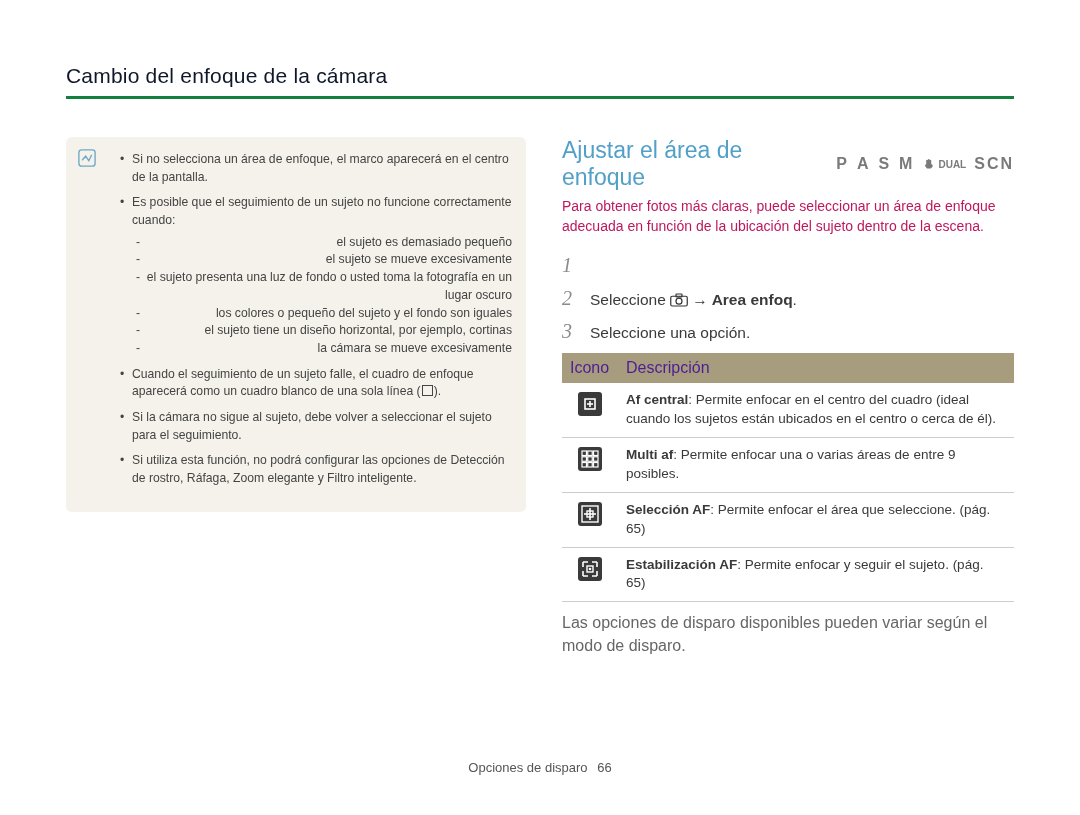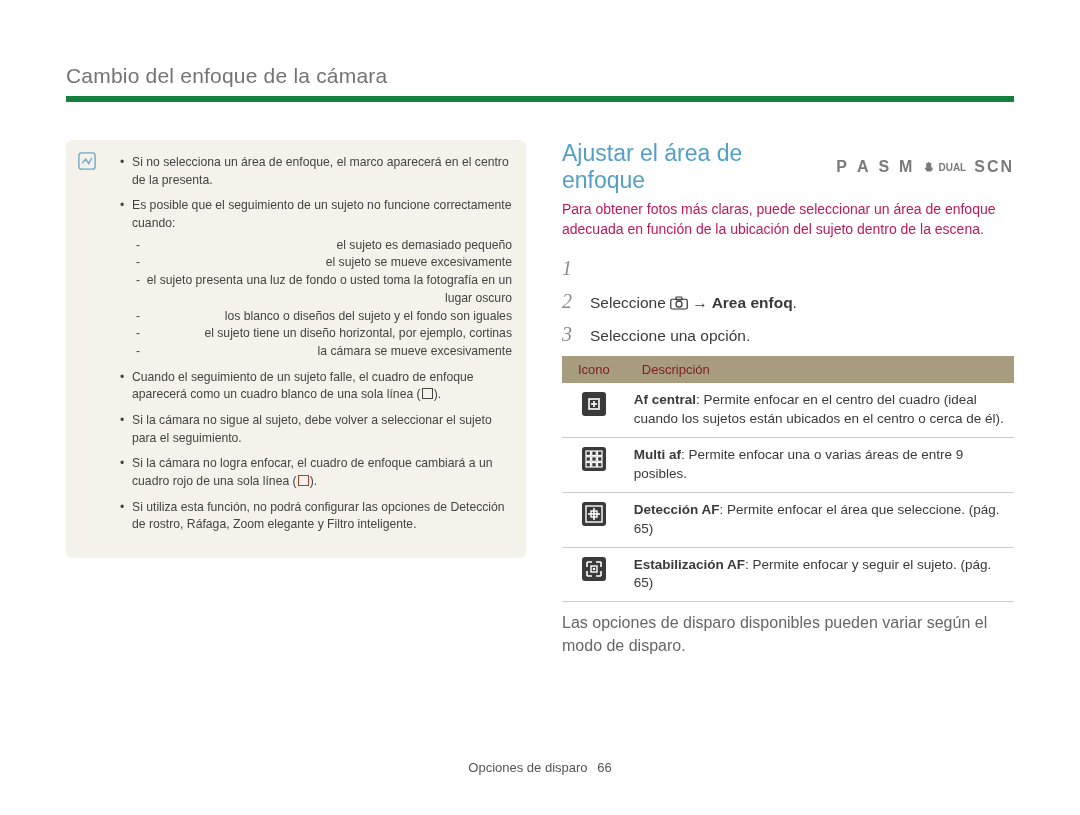--- a/index.html
+++ b/index.html
@@ -1,18 +1,18 @@
 <!DOCTYPE html>
 <html><head>
 <meta charset="utf-8">
 <style>
   * { box-sizing: border-box; margin: 0; padding: 0; }
   html, body { width: 1080px; height: 815px; background: #fff; font-family: Arial, Helvetica, sans-serif; color: #3a3a3a; }
   .page { width: 1080px; height: 815px; position: relative; padding: 64px 66px 40px 66px; }
-  .page-title { font-size: 21px; font-weight: 300; color: #737373; border-bottom: 6px solid #15803d; padding-bottom: 8px; margin-bottom: 38px; letter-spacing: 0.2px; }
+  .page-title { font-size: 21px; font-weight: 300; color: #0f172a; border-bottom: 3px solid #15803d; padding-bottom: 8px; margin-bottom: 38px; letter-spacing: 0.2px; }
   .columns { display: flex; gap: 36px; }
   .col-left { flex: 0 0 460px; }
   .col-right { flex: 1; }
 
   .note-box { background: #f4f2ea; border-radius: 6px; padding: 14px 14px 16px 14px; position: relative; font-size: 12.2px; line-height: 1.45; color: #444; }
   .note-icon { position: absolute; left: 12px; top: 12px; width: 18px; height: 18px; }
   .note-icon svg { width: 18px; height: 18px; }
   .note-list { list-style: none; margin-left: 42px; }
   .note-list > li { position: relative; padding-left: 10px; margin-bottom: 8px; }
   .note-list > li::before { content: "•"; position: absolute; left: -2px; top: 0; }
@@ -31,21 +31,21 @@
 
   .steps { list-style: none; counter-reset: step; }
   .steps > li { display:flex; gap:10px; font-size:15.5px; margin-bottom:10px; align-items:baseline; }
   .step-num { font-style: italic; font-size: 20px; color: #8a8a8a; width: 18px; font-family: Georgia, 'Times New Roman', serif; }
   .menu-badge { display:inline-block; border:1.5px solid #333; border-radius:3px; padding:0 4px; font-size:11.5px; font-weight:700; letter-spacing:0.5px; vertical-align:1px; }
   .cam-icon svg { width:18px; height:14px; vertical-align:-2px; }
   .arrow { margin: 0 4px; }
   .step-bold { font-weight: 600; }
 
   .opt-table { width: 100%; border-collapse: collapse; margin-top: 10px; }
-  .opt-table th { background: #a79d7e; color: #7f1d1d; font-weight: 400; font-size: 13px; text-align: left; padding: 6px 16px; }
+  .opt-table th { background: #a79d7e; color: #4c1d95; font-weight: 400; font-size: 16px; text-align: left; padding: 6px 8px; }
   .opt-table th.th-icon { width: 56px; }
   .opt-table td { border-bottom: 1px solid #ccc; padding: 8px 8px; font-size: 13.5px; line-height:1.4; vertical-align: top; }
   .opt-table tr:first-child td { border-top: none; }
   .icon-cell { text-align:center; width:56px; }
   .focus-icon { width:26px; height:26px; display:inline-block; }
   .desc-bold { font-weight:700; }
 
   .footnote { font-size: 16px; color: #666; margin-top: 10px; line-height:1.4; }
 
   .footer { position: absolute; bottom: 40px; left: 0; width: 1080px; text-align: center; font-size: 13px; color: #555; }
@@ -62,39 +62,36 @@
 
     <div class="col-left">
       <div class="note-box">
         <span class="note-icon">
           <svg viewBox="0 0 20 20">
               <rect x="1" y="1" width="18" height="18" rx="3" fill="none" stroke="#6fa8c6" stroke-width="1.5"></rect>
               <path d="M5 12 L8.5 8 L12 13 L15 7" fill="none" stroke="#6fa8c6" stroke-width="1.5" stroke-linecap="round"></path>
             </svg>
         </span>
         <ul class="note-list">
-          <li><span>Si no selecciona un área de enfoque, el marco aparecerá en el centro de la presenta.</span></li>
+          <li><span>Si no selecciona un área de enfoque, el marco aparecerá en el centro de la pantalla.</span></li>
           <li>
             <span>Es posible que el seguimiento de un sujeto no funcione correctamente cuando:</span>
             <ul class="sublist">
               <li>el sujeto es demasiado pequeño</li>
               <li>el sujeto se mueve excesivamente</li>
               <li>el sujeto presenta una luz de fondo o usted toma la fotografía en un lugar oscuro</li>
-              <li>los blanco o diseños del sujeto y el fondo son iguales</li>
+              <li>los colores o pequeño del sujeto y el fondo son iguales</li>
               <li>el sujeto tiene un diseño horizontal, por ejemplo, cortinas</li>
               <li>la cámara se mueve excesivamente</li>
             </ul>
           </li>
           <li>
             <span>Cuando el seguimiento de un sujeto falle, el cuadro de enfoque aparecerá como un cuadro blanco de una sola línea (</span><span class="sq-outline"></span><span>).</span>
           </li>
           <li><span>Si la cámara no sigue al sujeto, debe volver a seleccionar el sujeto para el seguimiento.</span></li>
-          <li>
-            <span>Si la cámara no logra enfocar, el cuadro de enfoque cambiará a un cuadro rojo de una sola línea (</span><span class="sq-red"></span><span>).</span>
-          </li>
           <li><span>Si utiliza esta función, no podrá configurar las opciones de Detección de rostro, Ráfaga, Zoom elegante y Filtro inteligente.</span></li>
         </ul>
       </div>
     </div>
 
     <div class="col-right">
       <div class="section-heading">
         <span>Ajustar el área de enfoque</span>
         <span class="mode-row">
           <span>P</span>
@@ -174,21 +171,21 @@
           <tr>
             <td class="icon-cell">
               <span class="focus-icon"><svg viewBox="0 0 26 26">
                     <rect x="1" y="1" width="24" height="24" rx="3" fill="#3a3a3a"></rect>
                     <rect x="5" y="5" width="16" height="16" fill="none" stroke="#fff" stroke-width="1.4"></rect>
                     <line x1="13" y1="7" x2="13" y2="19" stroke="#fff" stroke-width="1.6"></line>
                     <line x1="7" y1="13" x2="19" y2="13" stroke="#fff" stroke-width="1.6"></line>
                     <rect x="10" y="10" width="6" height="6" fill="none" stroke="#fff" stroke-width="1.4"></rect>
                   </svg></span>
             </td>
-            <td><span class="desc-bold">Detección AF</span><span>: Permite enfocar el área que seleccione. (pág. 65)</span></td>
+            <td><span class="desc-bold">Selección AF</span><span>: Permite enfocar el área que seleccione. (pág. 65)</span></td>
           </tr>
           <tr>
             <td class="icon-cell">
               <span class="focus-icon"><svg viewBox="0 0 26 26">
                     <rect x="1" y="1" width="24" height="24" rx="3" fill="#3a3a3a"></rect>
                 <path d="M6 6 h5 M6 6 v5 M20 6 h-5 M20 6 v5 M6 20 h5 M6 20 v-5 M20 20 h-5 M20 20 v-5" stroke="#fff" stroke-width="1.6" fill="none"></path>
                 <rect x="10" y="10" width="6" height="6" fill="none" stroke="#fff" stroke-width="1.4"></rect>
                     <circle cx="13" cy="13" r="1.3" fill="#fff"></circle>
                   </svg></span>
             </td>

